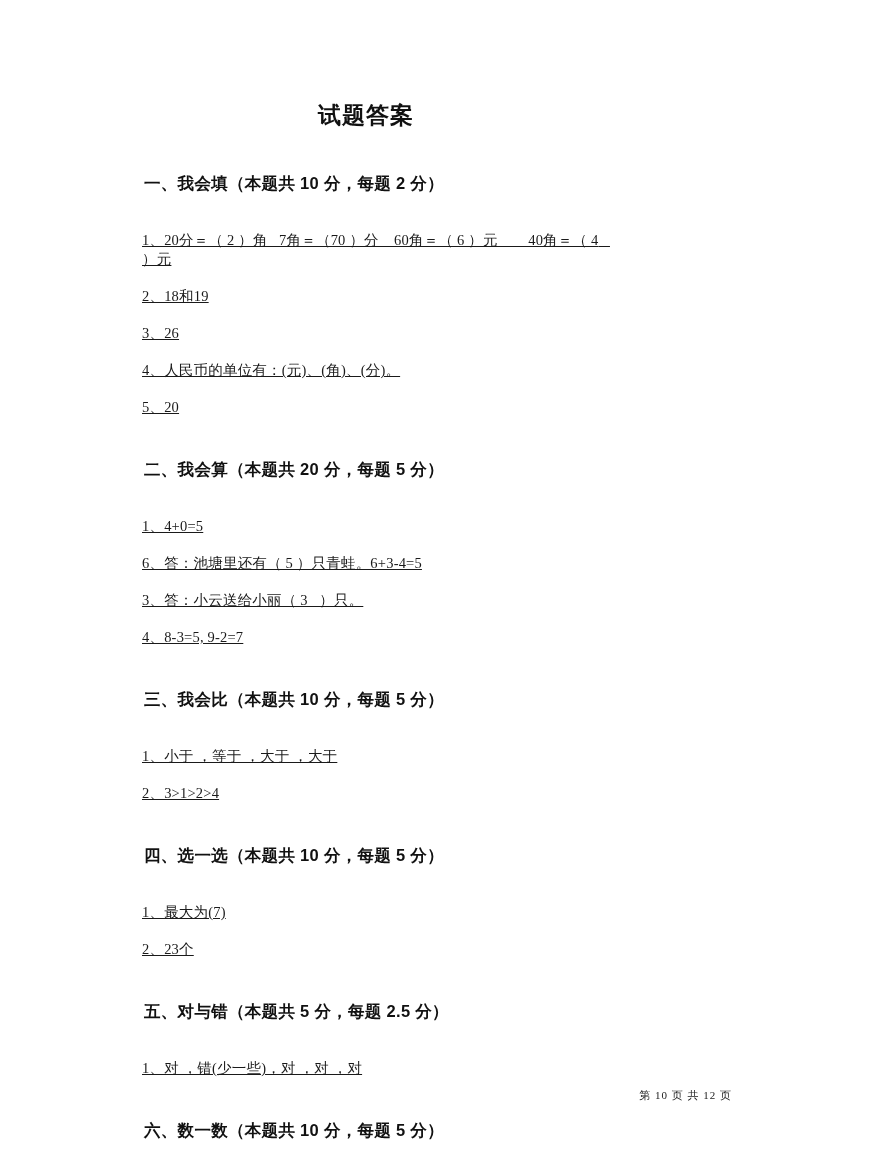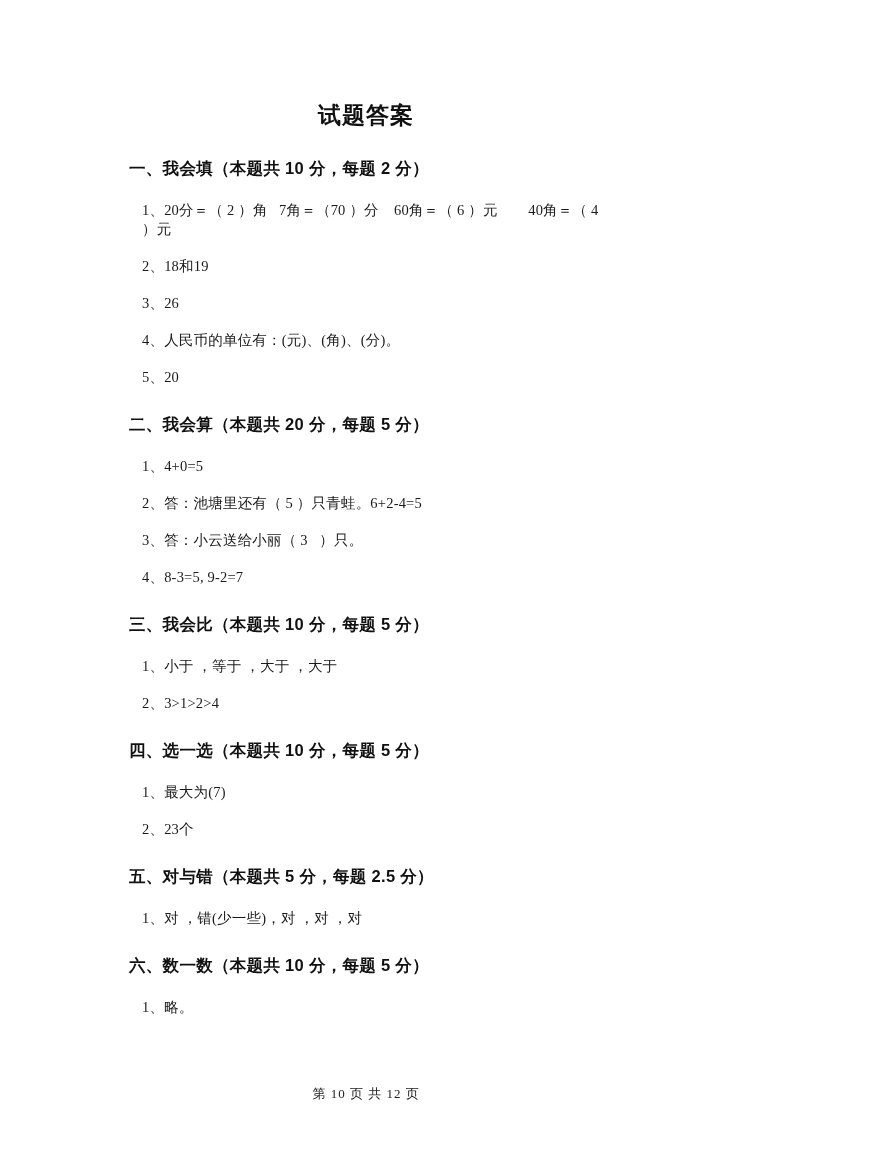--- a/index.html
+++ b/index.html
@@ -30,47 +30,48 @@
     letter-spacing: 1px;
     margin: 0;
     padding-top: 100px;
     color: #111;
   }
   .section-heading {
     font-family: "Liberation Sans", sans-serif;
     font-weight: bold;
     font-size: 16.5px;
     color: #111;
-    margin: 1px;
+    margin: 16px;
     padding-top: 26px;
     padding-bottom: 2px;
     letter-spacing: 0.3px;
   }
   .answer-line {
     font-family: "Liberation Serif", serif;
     font-size: 14.5px;
     color: #1a1a1a;
     margin: 0;
     padding-top: 18px;
     padding-left: 14px;
     letter-spacing: 0.2px;
     white-space: pre-wrap;
+    text-decoration: underline;
   }
   .answer-line.indent {
     padding-left: 42px;
     padding-top: 14px;
   }
   .footer {
     position: absolute;
     left: 0;
     right: 0;
     bottom: 52px;
-    text-align: center;
+    text-align: right;
     font-family: "Liberation Serif", serif;
-    font-size: 13px;
+    font-size: 11px;
     color: #222;
     letter-spacing: 1px;
   }
 </style>
 </head>
 <body>
 
 <div class="page">
 
   <h1 class="doc-title">试题答案</h1>
@@ -80,21 +81,21 @@
     <div class="answer-line">1、20分＝（ 2 ）角   7角＝（70 ）分    60角＝（ 6 ）元        40角＝（ 4   ）元</div>
     <div class="answer-line">2、18和19</div>
     <div class="answer-line">3、26</div>
     <div class="answer-line">4、人民币的单位有：(元)、(角)、(分)。</div>
     <div class="answer-line">5、20</div>
   </div>
 
   <div>
     <div class="section-heading">二、我会算（本题共 20 分，每题 5 分）</div>
     <div class="answer-line">1、4+0=5</div>
-    <div class="answer-line">2、答：池塘里还有（ 5 ）只青蛙。6+2-4=5</div>
+    <div class="answer-line">6、答：池塘里还有（ 5 ）只青蛙。6+3-4=5</div>
     <div class="answer-line">3、答：小云送给小丽（ 3   ）只。</div>
     <div class="answer-line">4、8-3=5, 9-2=7</div>
   </div>
 
   <div>
     <div class="section-heading">三、我会比（本题共 10 分，每题 5 分）</div>
     <div class="answer-line">1、小于 ，等于 ，大于 ，大于</div>
     <div class="answer-line">2、3&gt;1&gt;2&gt;4</div>
   </div>
 

